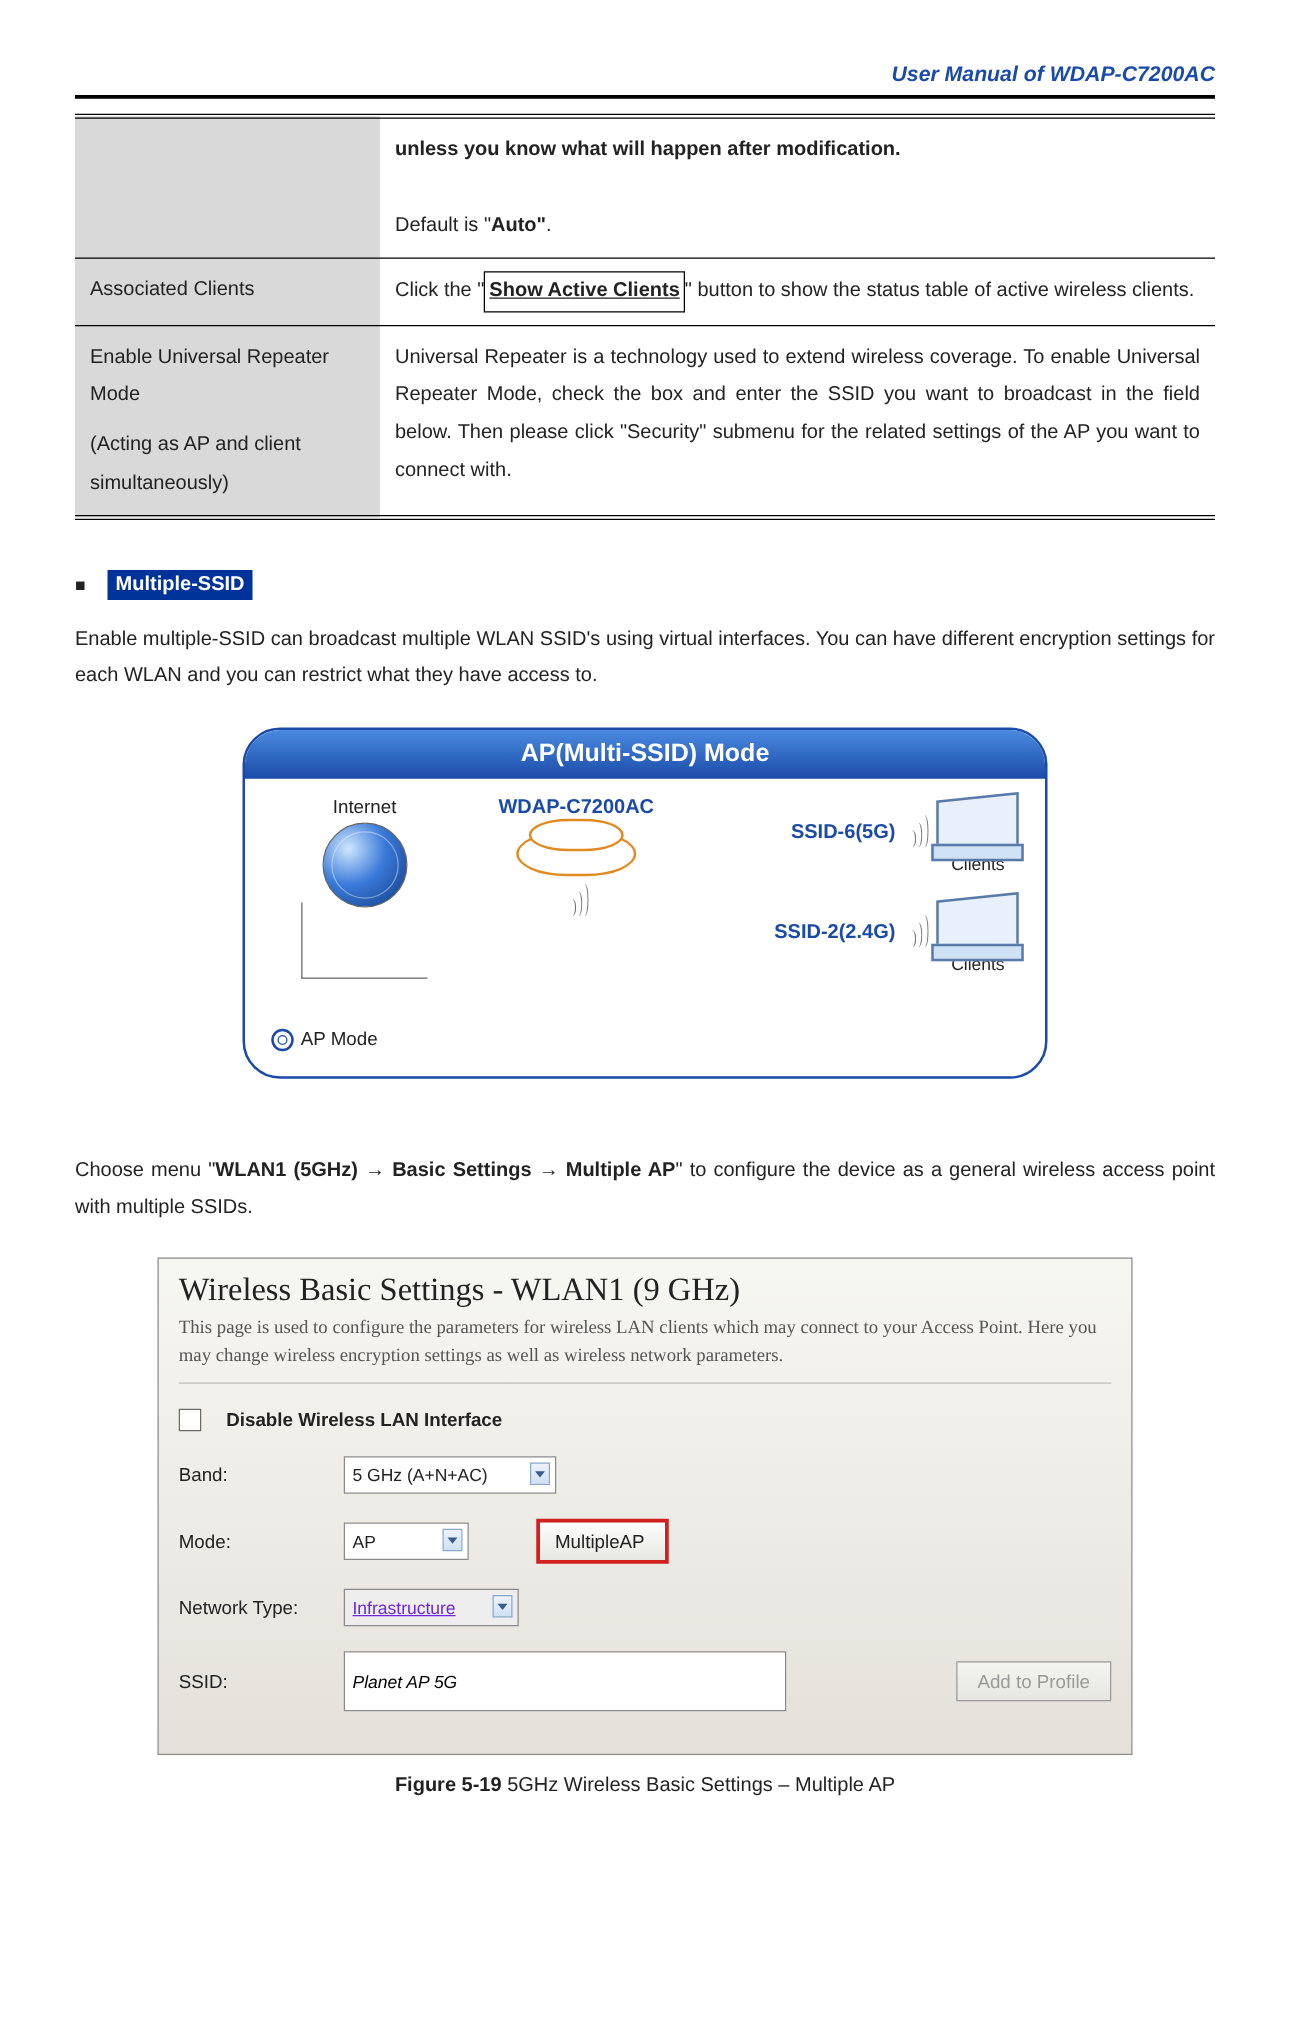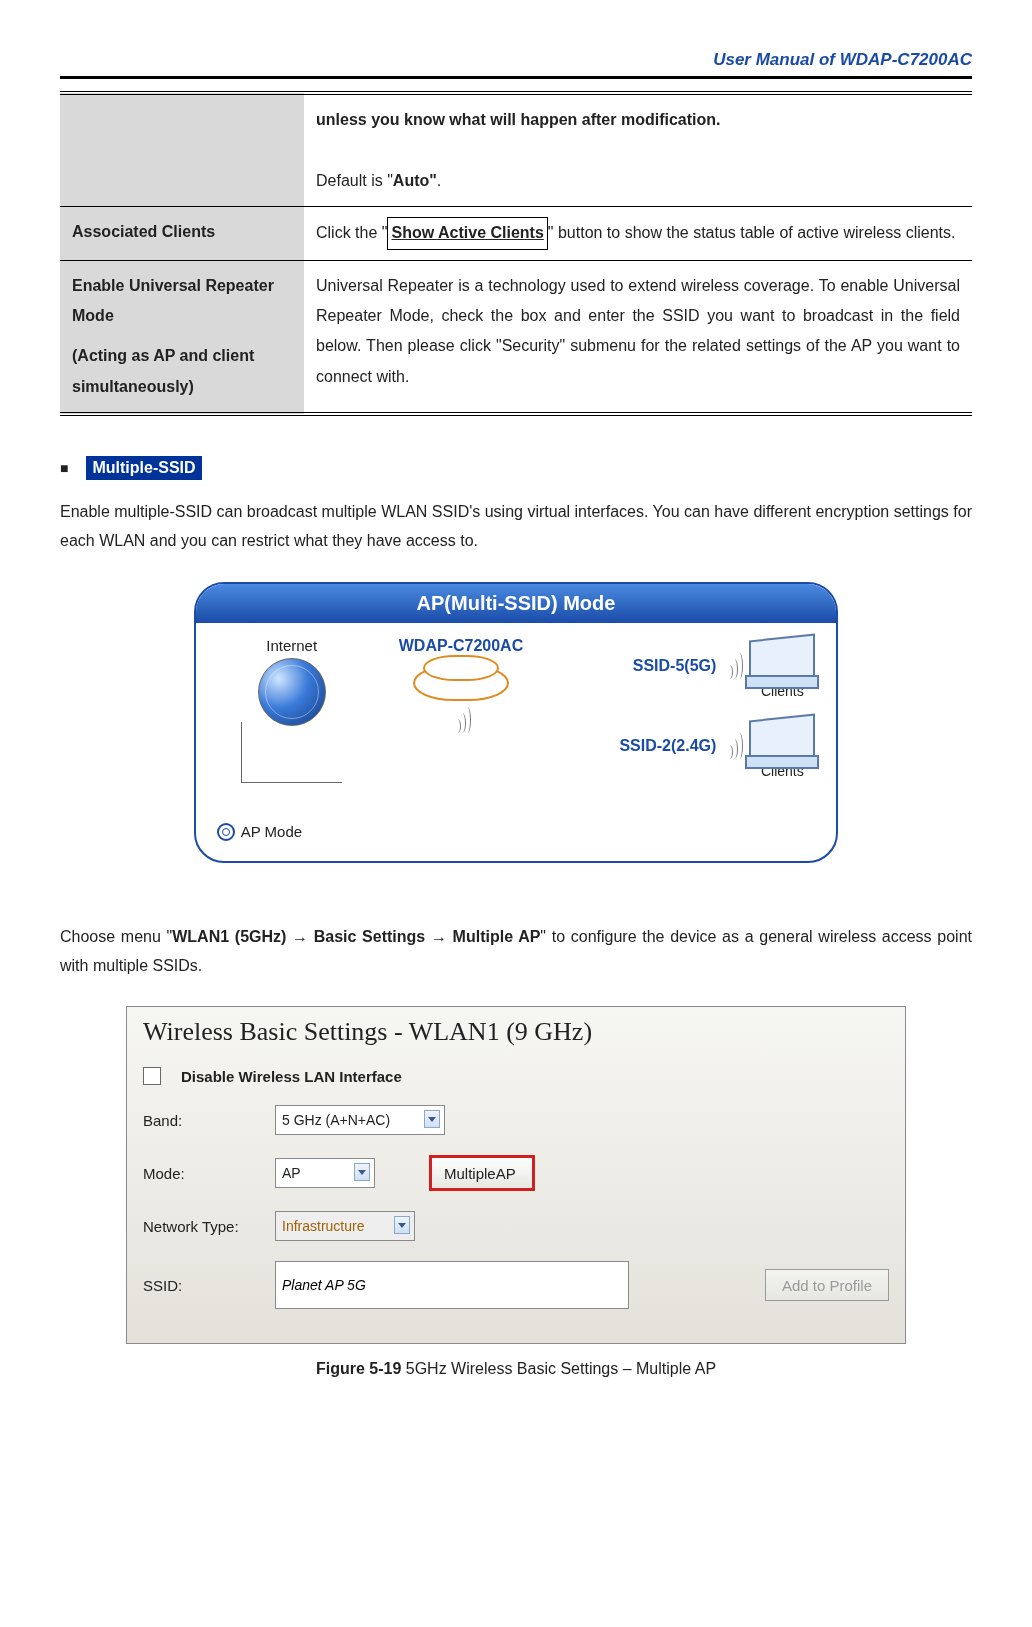--- a/index.html
+++ b/index.html
@@ -35,21 +35,21 @@
     vertical-align: top;
     font-size: 16px;
     line-height: 1.9;
   }
   table.param-table tr:first-child td {
     border-top: none;
   }
   td.cell-left {
     background: #d9d9d9;
     width: 220px;
-    font-weight: bold;
+    font-weight: normal;
   }
   td.cell-right {
     text-align: justify;
   }
   .bold { font-weight: bold; }
   .btn-frame {
     display: inline-block;
     border: 1.4px solid #000;
     padding: 0 3px;
     font-weight: bold;
@@ -165,21 +165,21 @@
   }
   .shot-row { display:flex; align-items:center; gap:12px; margin:20px 0; font-family: Tahoma, Arial, sans-serif; font-size:15px;}
   .shot-label { width:120px; }
   .chk {
     width:16px; height:16px; border:1px solid #6a6a6a; background:#fff; display:inline-block; vertical-align:middle; margin-right:8px;
   }
   .sel {
     border:1px solid #8a8a8a; background:#fff; height:24px; padding:2px 22px 2px 6px;
     font-size:14px; position:relative; display:inline-flex; align-items:center;
   }
-  .sel.disabled { background:#eee; color:#a16207; }
+  .sel.disabled { background:#eee; color:#6d28d9;text-decoration:underline; }
   .sel::after {
     content:""; position:absolute; right:4px; top:4px; width:14px; height:16px;
     background:linear-gradient(#eef3fb,#cfe0f5); border:1px solid #8aa7cc;
   }
   .sel::before {
     content:""; position:absolute; right:8px; top:11px;
     border-left:4px solid transparent; border-right:4px solid transparent; border-top:5px solid #3a5a8a; z-index:2;
   }
   .txt {
     border:1px solid #8a8a8a; background:#fff; height:22px; padding:12px 6px; font-size:14px; width:340px;font-style:italic;
@@ -242,21 +242,21 @@
         <span>AP Mode</span>
       </div>
     </div>
     <div class="diag-col" style="width:170px">
       <div class="diag-label-blue">WDAP-C7200AC</div>
       <div class="ap-dev"></div>
       <div style="margin-top:6px"><span class="waves"><span></span><span></span><span></span></span></div>
     </div>
     <div class="diag-col" style="width:260px">
       <div class="ssid-row">
-        <span class="diag-label-blue">SSID-5(5G)</span>
+        <span class="diag-label-blue">SSID-6(5G)</span>
         <span class="waves"><span></span><span></span><span></span></span>
         <div>
           <div class="laptop"></div>
           <div class="diag-small">Clients</div>
         </div>
       </div>
       <div class="ssid-row">
         <span class="diag-label-blue">SSID-2(2.4G)</span>
         <span class="waves"><span></span><span></span><span></span></span>
         <div>
@@ -267,20 +267,21 @@
     </div>
   </div>
 </div>
 
 <div class="body-text">
   <span>Choose menu "</span><span class="bold">WLAN1 (5GHz) → Basic Settings → Multiple AP</span><span>" to configure the device as a general wireless access point with multiple SSIDs.</span>
 </div>
 
 <div class="shot">
   <div class="shot-title">Wireless Basic Settings - WLAN1 (9 GHz)</div>
+  <div class="shot-sub">This page is used to configure the parameters for wireless LAN clients which may connect to your Access Point. Here you may change wireless encryption settings as well as wireless network parameters.</div>
 
   <div class="shot-row">
     <span class="chk"></span>
     <span class="bold">Disable Wireless LAN Interface</span>
   </div>
   <div class="shot-row">
     <span class="shot-label">Band:</span>
     <span class="sel" style="width:140px">5 GHz (A+N+AC)</span>
   </div>
   <div class="shot-row">

